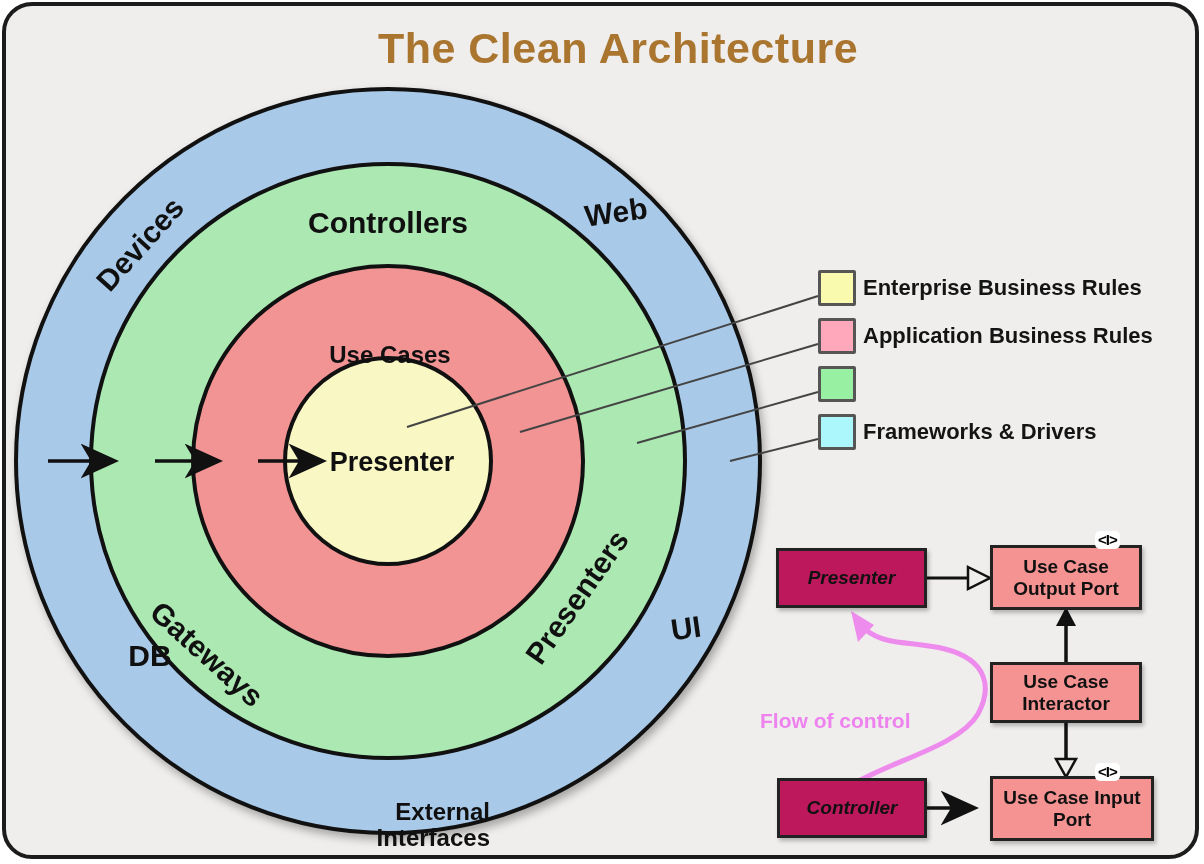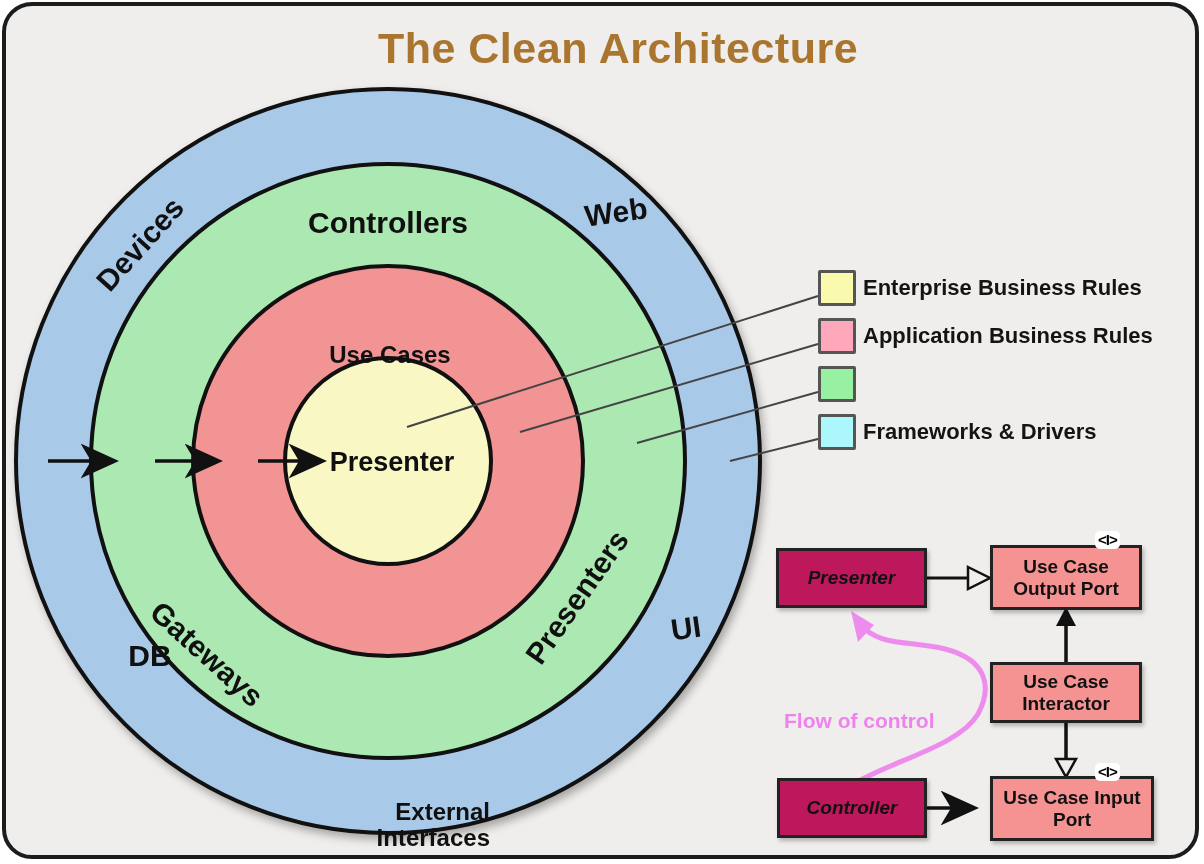--- a/index.html
+++ b/index.html
@@ -140,14 +140,14 @@
 
   <div class="flow-box green-box" style="left:776px; top:548px; width:151px; height:60px;">Presenter</div>
   <div class="flow-box pink-box" style="left:990px; top:545px; width:152px; height:65px;">Use Case Output Port</div>
   <div class="flow-box green-box" style="left:777px; top:778px; width:150px; height:60px;">Controller</div>
   <div class="flow-box pink-box" style="left:990px; top:662px; width:152px; height:61px;">Use Case Interactor</div>
   <div class="flow-box pink-box" style="left:990px; top:776px; width:164px; height:65px;">Use Case Input Port</div>
 
   <span class="iface-marker" style="left:1095px; top:531px;">&lt;I&gt;</span>
   <span class="iface-marker" style="left:1095px; top:763px;">&lt;I&gt;</span>
 
-  <div class="flow-label" style="left:784px; top:709px;">Flow of control</div>
+  <div class="flow-label" style="left:760px; top:709px;">Flow of control</div>
 </div>
 
 </body></html>

